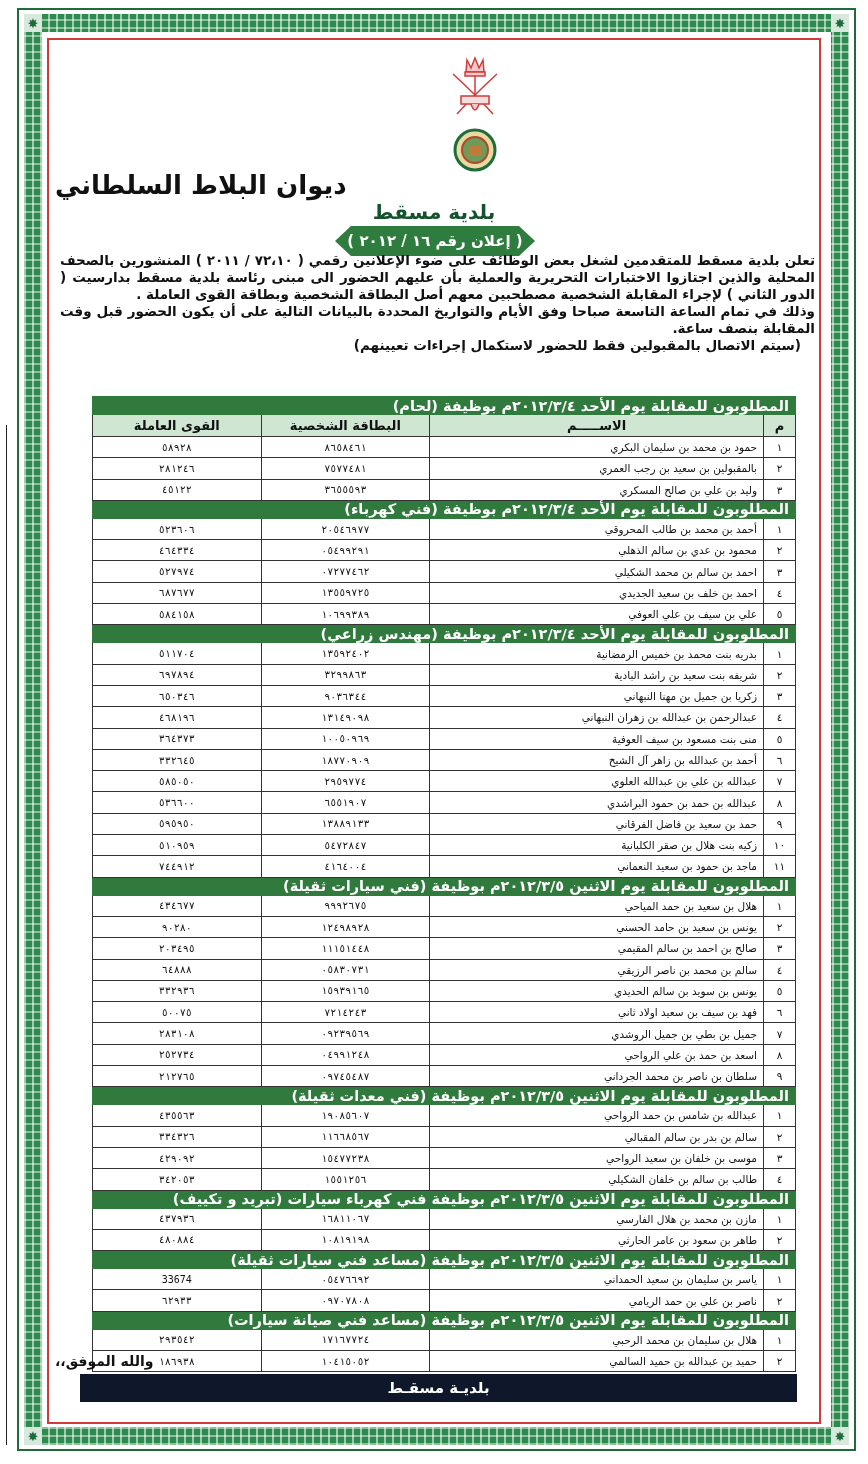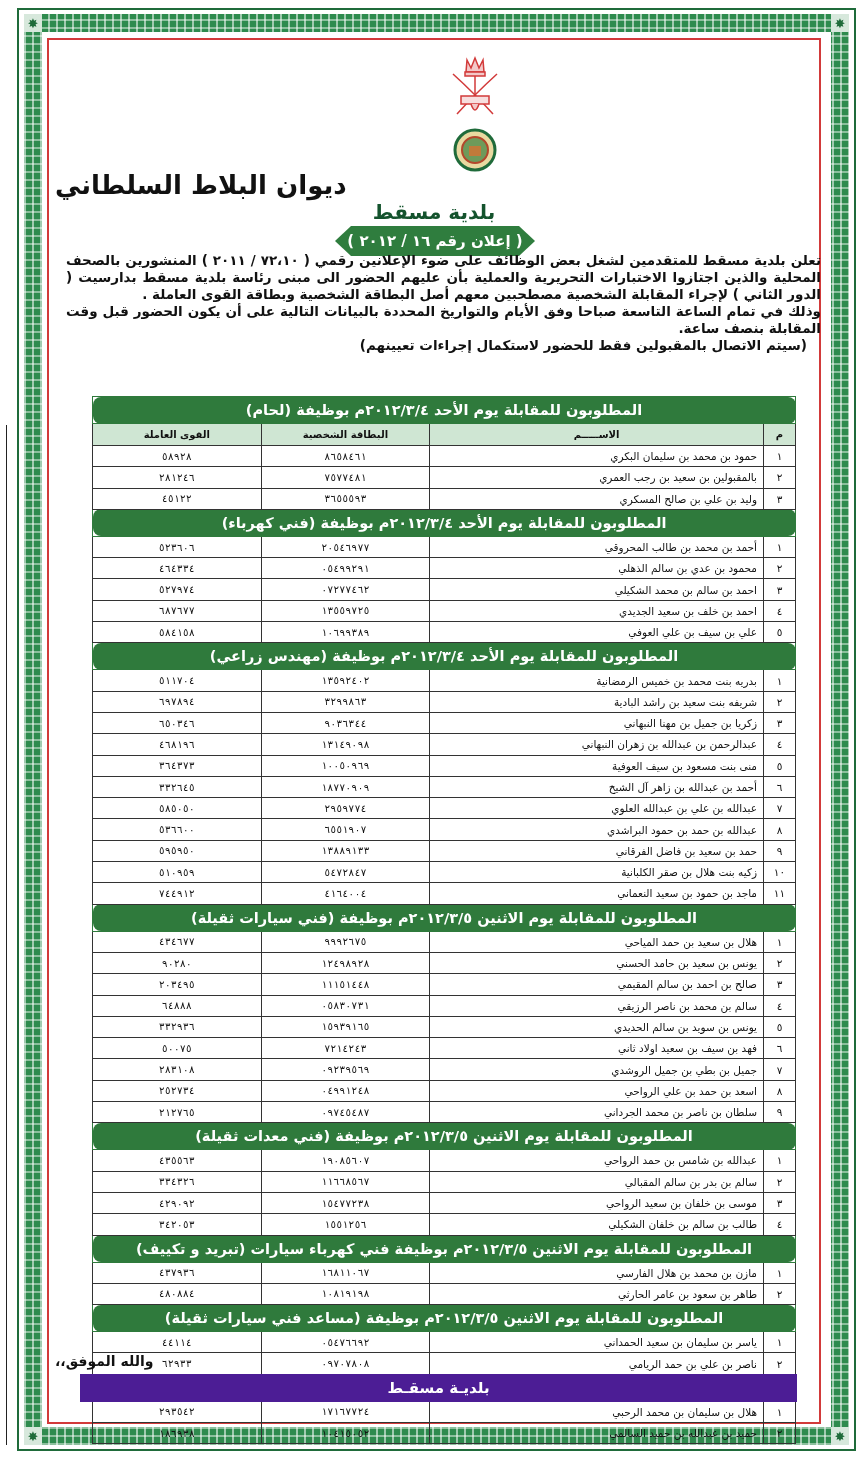--- a/index.html
+++ b/index.html
@@ -49,45 +49,45 @@
     font-size: 20px; font-weight: bold; color: #14532d;
   }
   .ann-badge {
     position: absolute; top: 182px; left: 280px; width: 200px; height: 30px;
     background: #2f7d3e; color: #fff; font-weight: bold; font-size: 15px;
     display: flex; align-items: center; justify-content: center;
     clip-path: polygon(8% 0, 92% 0, 100% 50%, 92% 100%, 8% 100%, 0 50%);
   }
 
   .intro {
-    position: absolute; top: 208px; left: 11px; width: 755px;
+    position: absolute; top: 208px; left: 5px; width: 755px;
     font-size: 13.5px; font-weight: bold; line-height: 17px; text-align: justify;
   }
   .intro p { margin: 0; }
   .intro .note { padding-right: 14px; }
 
   .tables { position: absolute; top: 352px; left: 37px; width: 704px; }
   table { width: 100%; border-collapse: collapse; direction: rtl; table-layout: fixed; }
   td, th { border: 1px solid #333; font-size: 10.5px; height: 21.3px; padding: 0 6px; }
   .sec-head td {
     background: #2f7a3c; color: #fff; font-weight: bold; font-size: 14.5px;
-    text-align: center; height: 27px; border-color: #2f7a3c; border-radius: 8px;
-  }
-  .col-head th { background: #cfe6d3; font-size: 10px; font-weight: bold; height: 22px; margin-top: 17px; }
+    height: 18px; border-color: #2f7a3c;
+  }
+  .col-head th { background: #cfe6d3; font-size: 13px; font-weight: bold; height: 22px; margin-top: 17px; }
   td.num { text-align: center; width: 30px; }
   td.name { text-align: right; letter-spacing: 0.3px; }
   td.id, td.mp { text-align: center; font-family: "DejaVu Sans Mono", monospace; font-size: 10px; }
 
   .closing {
     position: absolute; top: 1309px; left: 0; width: 758px; text-align: left;
     font-size: 14px; font-weight: bold;
   }
   .footer-bar {
     position: absolute; top: 1330px; left: 25px; width: 717px; height: 28px;
-    background: #4c1d95; color: #fff; font-weight: bold; font-size: 15px;
+    background: #0f172a; color: #fff; font-weight: bold; font-size: 15px;
     display: flex; align-items: center; justify-content: center;
   }
 </style>
 </head>
 <body>
 
 <div class="frame-outer"></div>
 <div class="frame-band"></div>
 <div class="corner tl">✸</div>
 <div class="corner tr">✸</div>
@@ -360,21 +360,21 @@
             <td class="id">١٠٨١٩١٩٨</td>
             <td class="mp">٤٨٠٨٨٤</td>
           </tr>
           <tr class="sec-head">
             <td colspan="4">المطلوبون للمقابلة يوم الاثنين ٢٠١٢/٣/٥م بوظيفة (مساعد فني سيارات ثقيلة)</td>
           </tr>
           <tr>
             <td class="num">١</td>
             <td class="name">ياسر بن سليمان بن سعيد الحمداني</td>
             <td class="id">٠٥٤٧٦٦٩٢</td>
-            <td class="mp">٤٤١١٤</td>
+            <td class="mp">33674</td>
           </tr>
           <tr>
             <td class="num">٢</td>
             <td class="name">ناصر بن علي بن حمد الريامي</td>
             <td class="id">٠٩٧٠٧٨٠٨</td>
             <td class="mp">٦٢٩٣٣</td>
           </tr>
           <tr class="sec-head">
             <td colspan="4">المطلوبون للمقابلة يوم الاثنين ٢٠١٢/٣/٥م بوظيفة (مساعد فني صيانة سيارات)</td>
           </tr>

